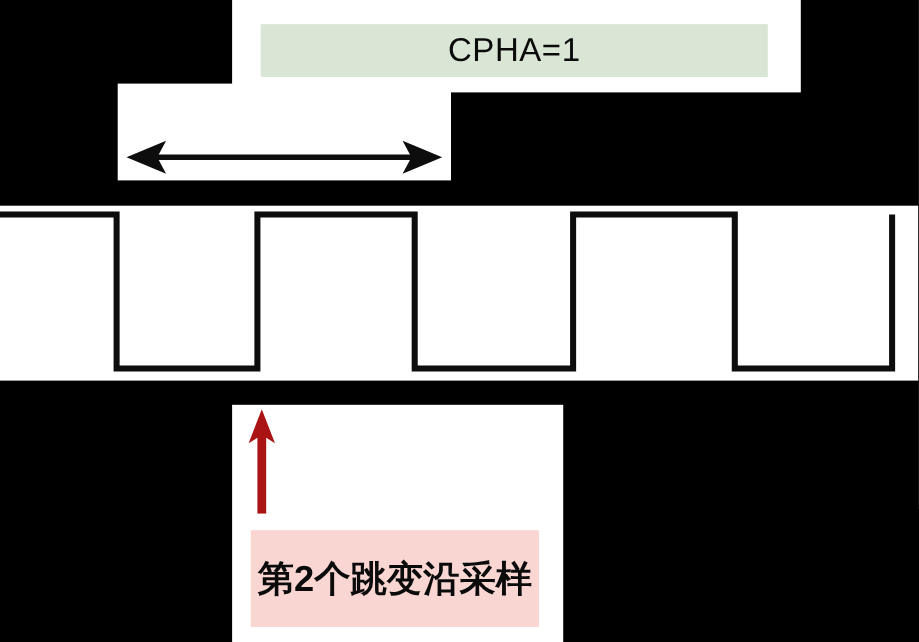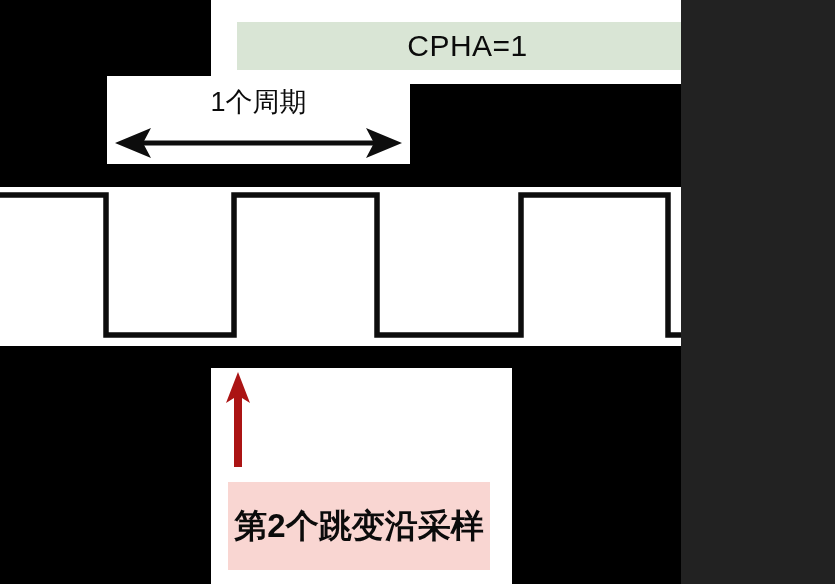--- a/index.html
+++ b/index.html
@@ -1,21 +1,21 @@
 <!DOCTYPE html>
 <html style="--bg: #000000; --panel: #ffffff; --title-bg: #d9e5d5; --sample-bg: #f9d6d2; --arrow-red: #ab1414; --line: #0d0d0d;"><head>
 <meta charset="utf-8">
 <style>
   :root{
     --bg:#000000; --panel:#ffffff; --title-bg:#d9e5d5; --sample-bg:#f9d6d2;
     --arrow-red:#ab1414; --line:#0d0d0d; --text:#0b0b0b;
   }
   html,body{margin:0;padding:0;background:#222;}
   .canvas{
-    position:relative; width:681px; height:584px; background:var(--bg);
+    position:relative; width:835px; height:584px; background:var(--bg);
     overflow:hidden; font-family:"Liberation Sans", sans-serif; color:var(--text);
   }
   .panel{position:absolute; background:var(--panel);}
   
   .panel-cpha{left:211px; top:0; width:517px; height:84px;}
   .cpha-badge{
     position:absolute; left:26px; top:22px; width:461px; height:48px;
     background:var(--title-bg); display:flex; align-items:center; justify-content:center;
   }
   .cpha-text{font-size:30px; letter-spacing:0.5px; color:var(--text);}
@@ -43,21 +43,20 @@
 
 <div class="canvas">
 
   <div class="panel panel-cpha">
     <div class="cpha-badge">
       <span class="cpha-text">CPHA=1</span>
     </div>
   </div>
 
   <div class="panel panel-period">
-    <div class="period-text">1个周期</div>
     <svg class="period-arrow" width="303" height="44" viewBox="0 0 303 44">
       <line x1="28" y1="21" x2="275" y2="21" stroke="#0d0d0d" stroke-width="5"></line>
       <polygon points="8,21 44,6 36,21 44,36" fill="#0d0d0d"></polygon>
       <polygon points="295,21 259,6 267,21 259,36" fill="#0d0d0d"></polygon>
     </svg>
   </div>
 
   <div class="panel band-wave">
     <svg width="835" height="159" viewBox="0 0 835 159">
       <polyline fill="none" stroke="#0d0d0d" stroke-width="5.5" stroke-linejoin="miter" stroke-linecap="butt" points="0,8 106,8 106,148 234,148 234,8 377,8 377,148 521,148 521,8 668,8 668,148 811,148 811,8"></polyline>

